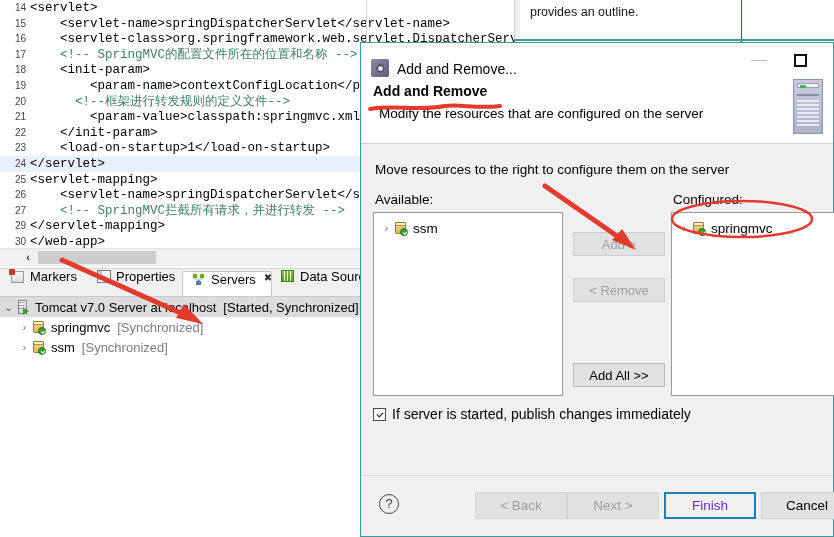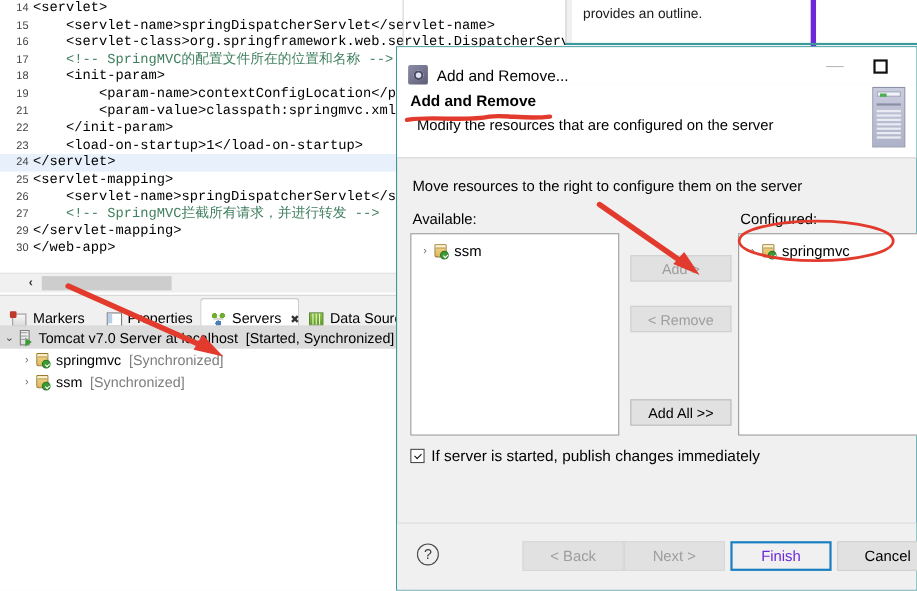--- a/index.html
+++ b/index.html
@@ -24,21 +24,21 @@
   .ln{
     display:inline-block;width:26px;text-align:right;
     color:#444;font-family:Liberation Sans, sans-serif;font-size:10px;
     margin-right:4px;
   }
   .ctext{display:inline;}
   .cmt{color:#3f7f5f;}
   
   #outline{
     position:absolute;left:520px;top:0;width:222px;height:56px;
-    background:#ffffff;border-right:5px solid #6d28d9;
+    background:#ffffff;border-right:1px solid #6d28d9;
     box-sizing:border-box;padding:5px 8px 0 10px;font-size:12.5px;color:#1a1a1a;
   }
   #outline-far{
     position:absolute;left:742px;top:0;width:92px;height:40px;background:#ffffff;
   }
   #outline-leftedge{
     position:absolute;left:514px;top:0;width:6px;height:40px;background:#f0f0f0;
     border-left:1px solid #cfcfcf;
   }
   #outline-bottomline{
@@ -61,21 +61,21 @@
     position:absolute;left:366px;top:0;width:1px;height:248px;background:#d4d4d4;
   }
 
   
   #tabbar{
     position:absolute;left:0;top:268px;width:374px;height:28px;
     background:#f0f0f0;border-top:1px solid #d8d8d8;
   }
   .vtab{
     position:absolute;top:0;height:28px;box-sizing:border-box;
-    display:flex;align-items:flex-end;gap:5px;padding:0 8px;
+    display:flex;align-items:flex-start;gap:5px;padding:0 8px;
     font-size:13px;color:#000;white-space:nowrap;
   }
   .vtab.active{
     background:#ffffff;border:1px solid #c8c8c8;border-bottom:none;border-radius:3px 3px 0 0;
     top:2px;height:26px;
   }
   .vtab .closex{font-size:10px;color:#333;margin-left:3px;}
 
   
   .ic{display:inline-block;position:relative;width:15px;height:14px;flex:0 0 15px;}
@@ -223,20 +223,21 @@
 <body>
 
 <div id="editor">
   <div id="editor-lines">
       <div class="code-line"><span class="ln">14</span><span class="ctext">&lt;servlet&gt;</span></div>
       <div class="code-line"><span class="ln">15</span><span class="ctext">    &lt;servlet-name&gt;springDispatcherServlet&lt;/servlet-name&gt;</span></div>
       <div class="code-line"><span class="ln">16</span><span class="ctext">    &lt;servlet-class&gt;org.springframework.web.servlet.DispatcherServl</span></div>
       <div class="code-line"><span class="ln">17</span><span class="ctext cmt">    &lt;!-- SpringMVC的配置文件所在的位置和名称 --&gt;</span></div>
       <div class="code-line"><span class="ln">18</span><span class="ctext">    &lt;init-param&gt;</span></div>
       <div class="code-line"><span class="ln">19</span><span class="ctext">        &lt;param-name&gt;contextConfigLocation&lt;/param-</span></div>
+      <div class="code-line"><span class="ln">20</span><span class="ctext cmt">      &lt;!--框架进行转发规则的定义文件--&gt;</span></div>
       <div class="code-line"><span class="ln">21</span><span class="ctext">        &lt;param-value&gt;classpath:springmvc.xml&lt;/par</span></div>
       <div class="code-line"><span class="ln">22</span><span class="ctext">    &lt;/init-param&gt;</span></div>
       <div class="code-line"><span class="ln">23</span><span class="ctext">    &lt;load-on-startup&gt;1&lt;/load-on-startup&gt;</span></div>
       <div class="code-line current"><span class="ln">24</span><span class="ctext">&lt;/servlet&gt;</span></div>
       <div class="code-line"><span class="ln">25</span><span class="ctext">&lt;servlet-mapping&gt;</span></div>
       <div class="code-line"><span class="ln">26</span><span class="ctext">    &lt;servlet-name&gt;springDispatcherServlet&lt;/servle</span></div>
       <div class="code-line"><span class="ln">27</span><span class="ctext cmt">    &lt;!-- SpringMVC拦截所有请求，并进行转发 --&gt;</span></div>
       <div class="code-line"><span class="ln">29</span><span class="ctext">&lt;/servlet-mapping&gt;</span></div>
       <div class="code-line"><span class="ln">30</span><span class="ctext">&lt;/web-app&gt;</span></div>
     </div>

